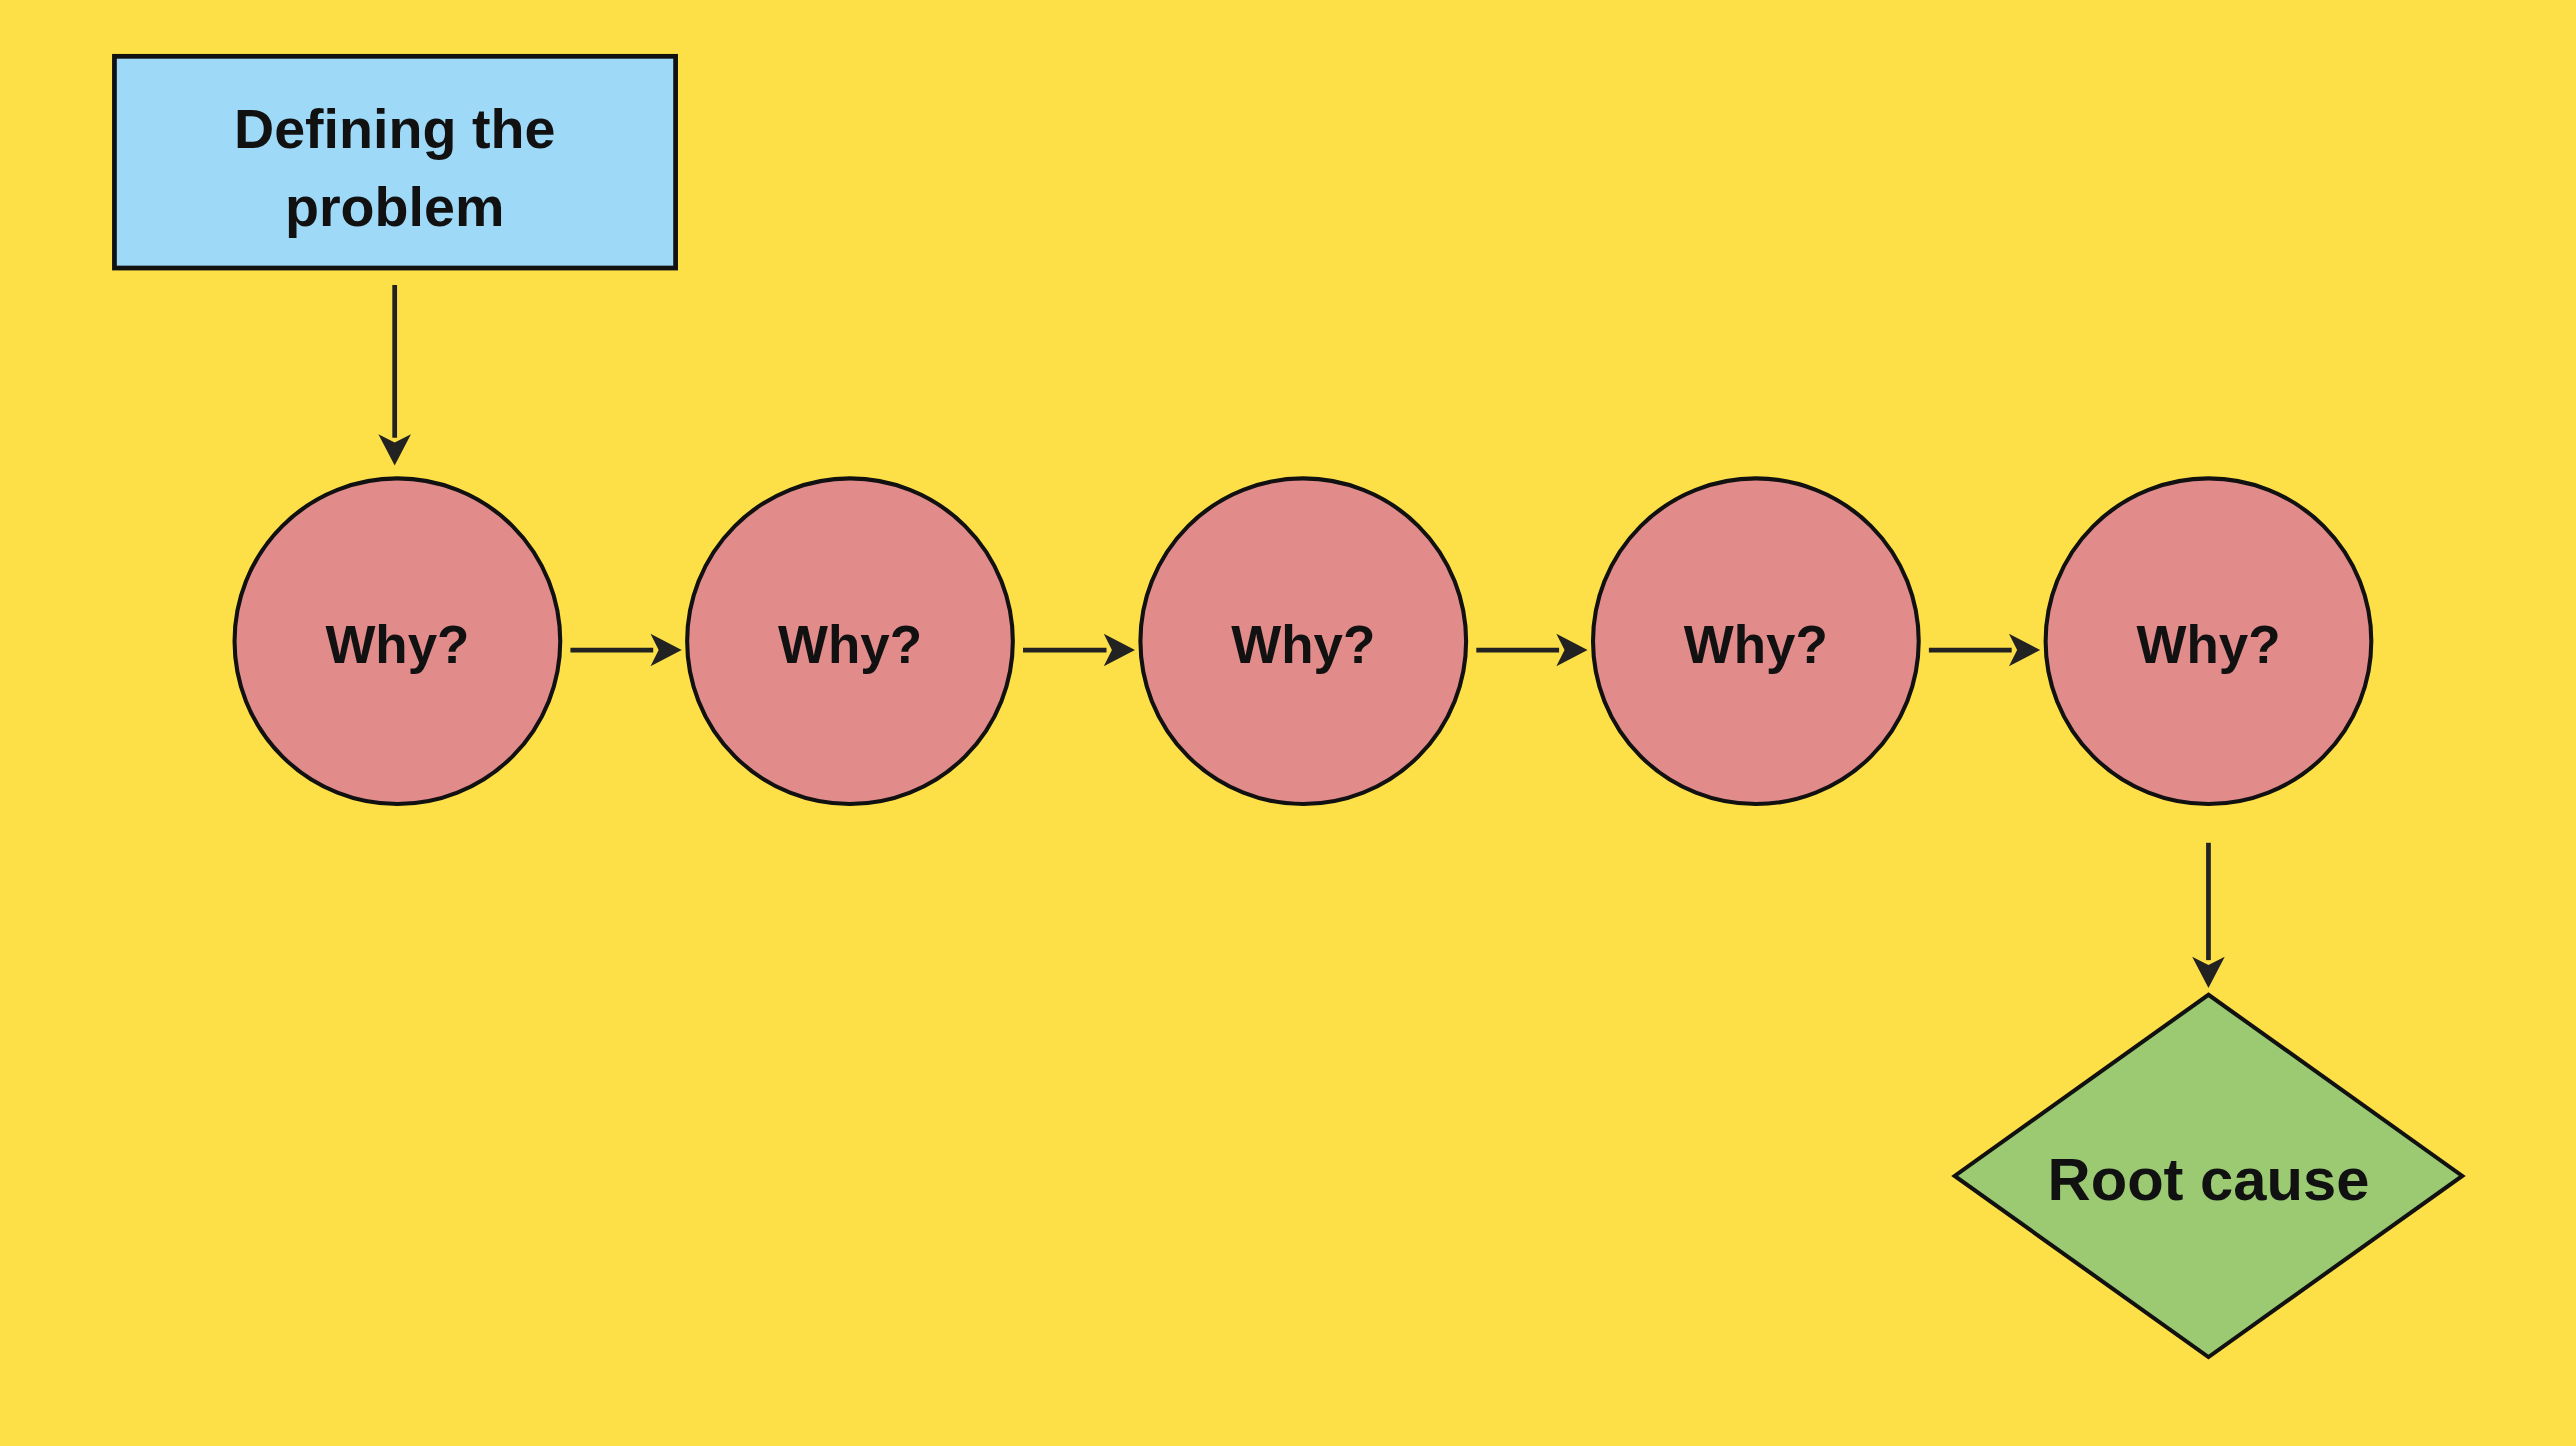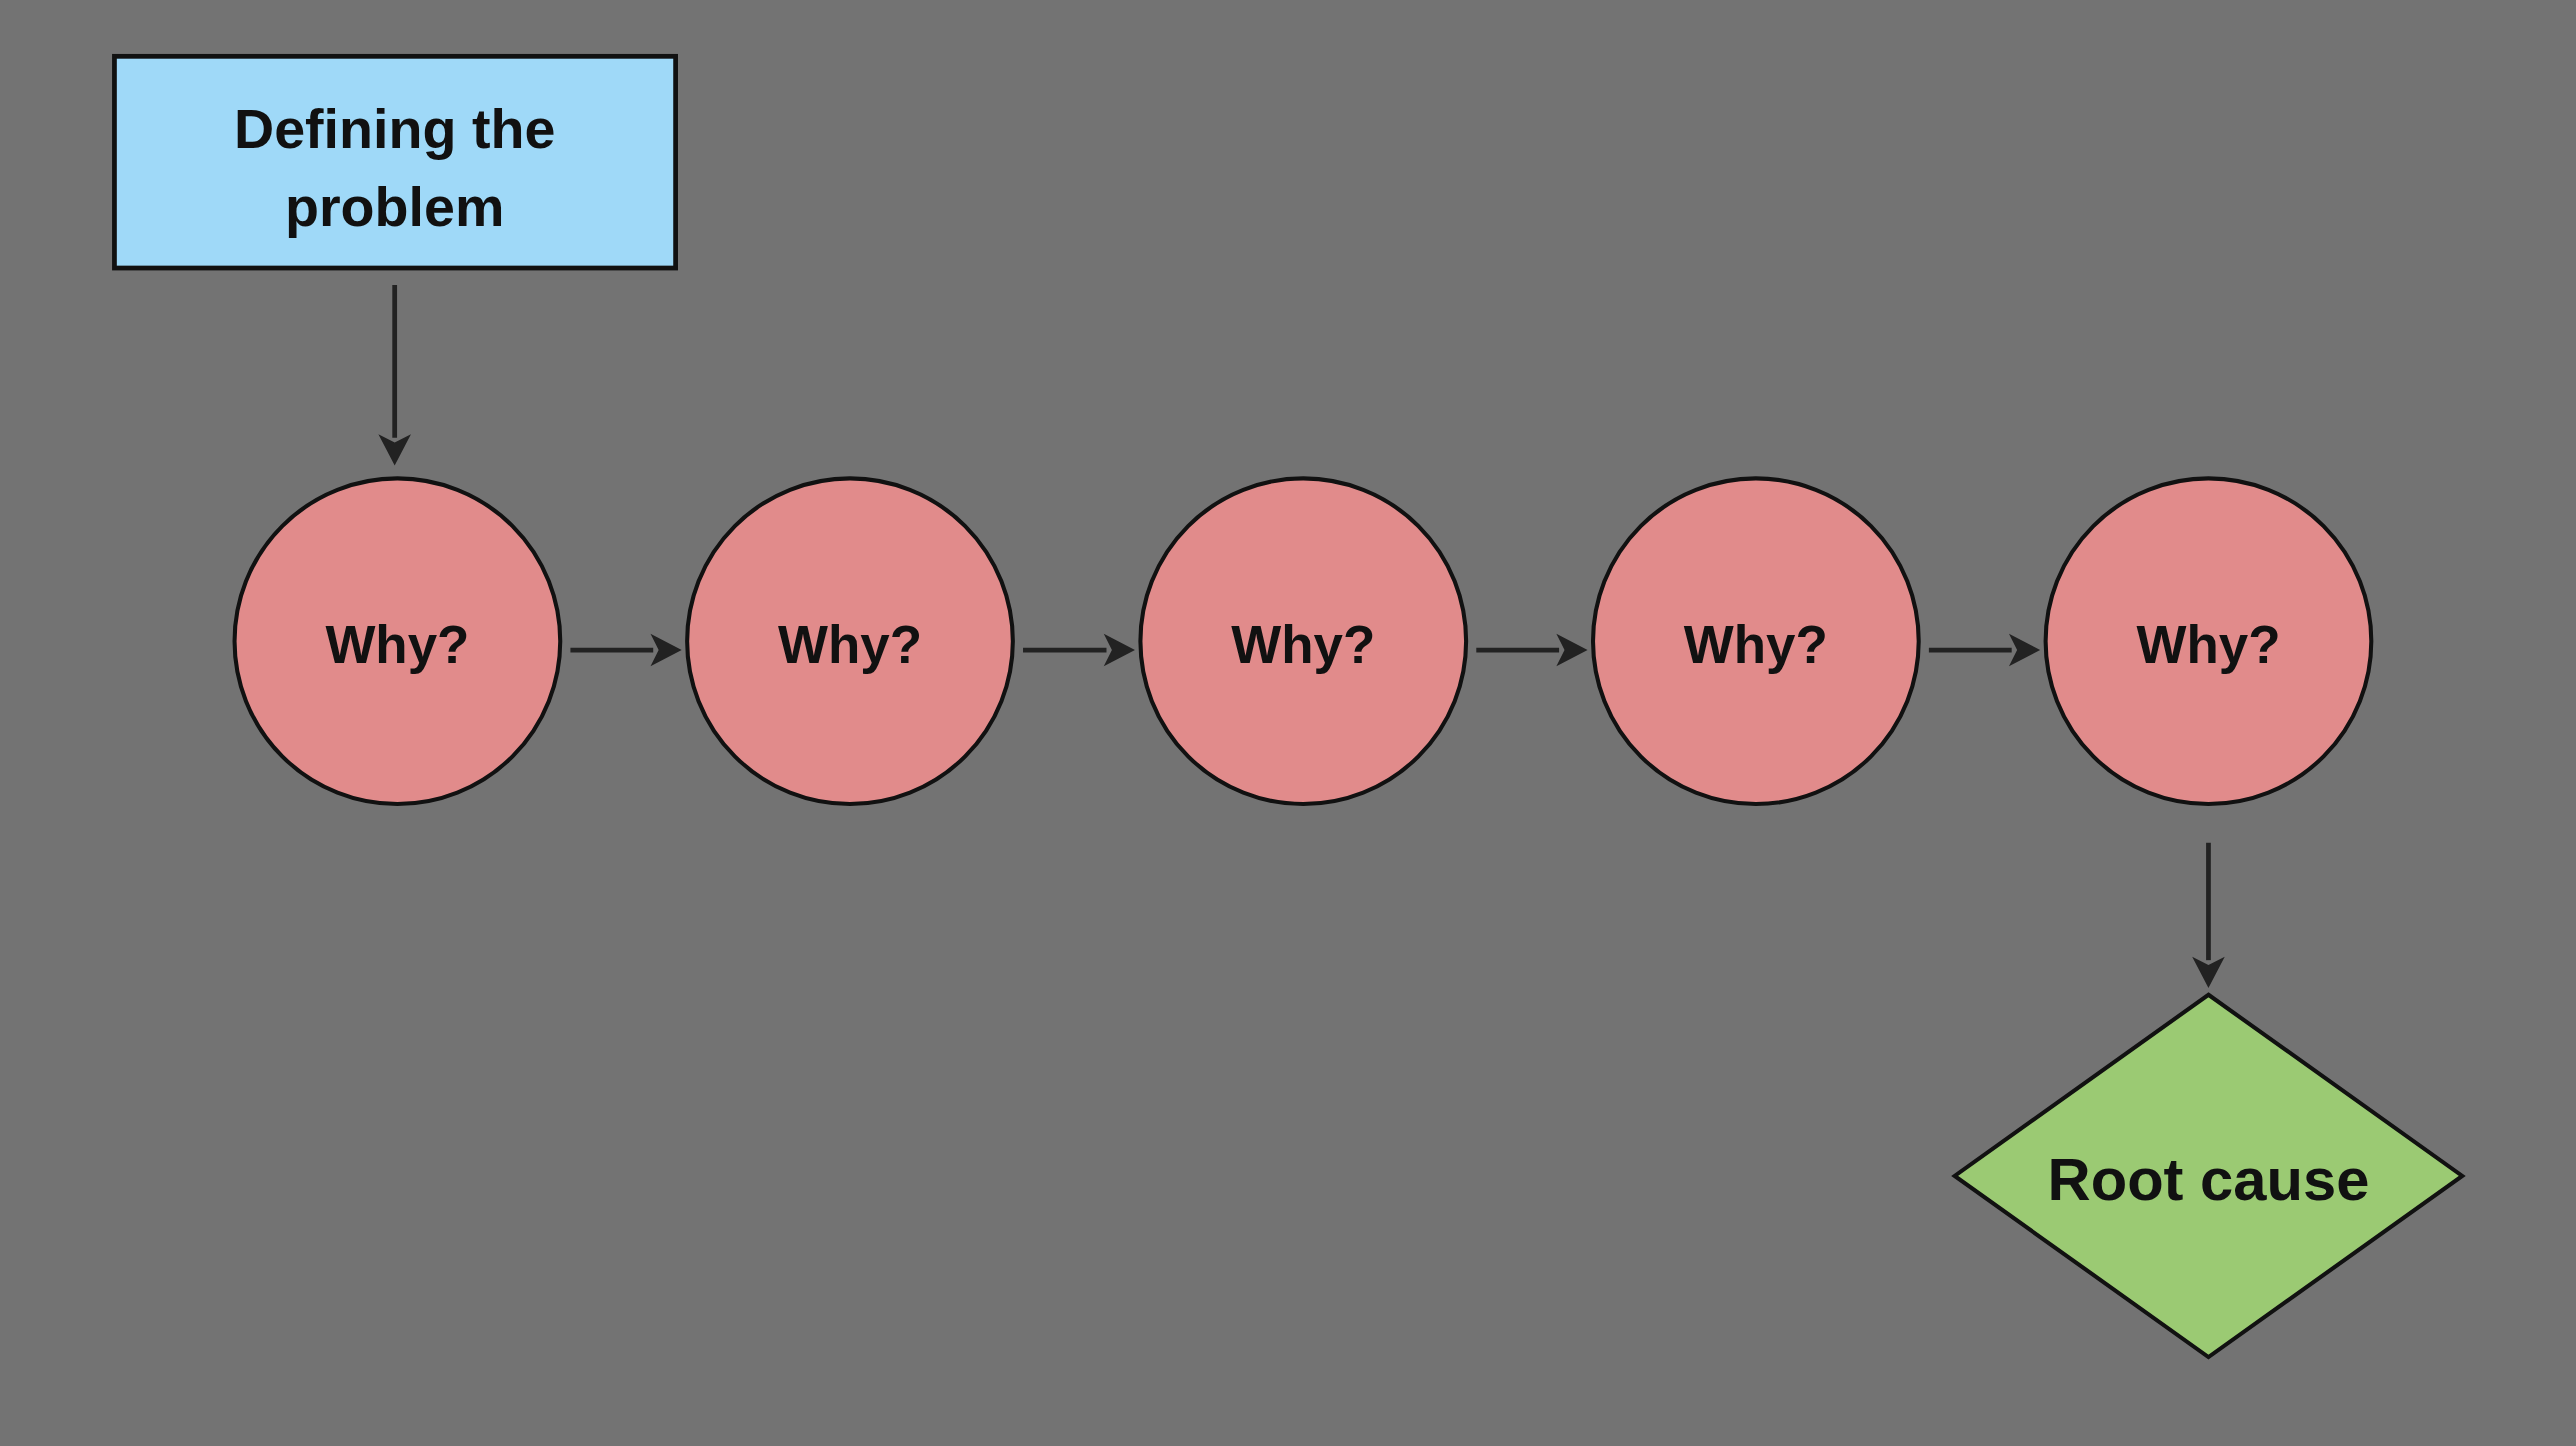--- a/index.html
+++ b/index.html
@@ -3,21 +3,21 @@
 <meta charset="utf-8">
 <style>
   html, body {
     margin: 0;
     padding: 0;
     background: #ffffff;
   }
   .canvas {
     width: 2576px;
     height: 1446px;
-    background: #737373;
+    background: #fde047;
     position: relative;
     overflow: hidden;
   }
   svg { display: block; }
   .node-text {
     font-family: "Liberation Sans", "DejaVu Sans", sans-serif;
     font-weight: bold;
     fill: #111111;
   }
   .box-text  { font-size: 82px; }

